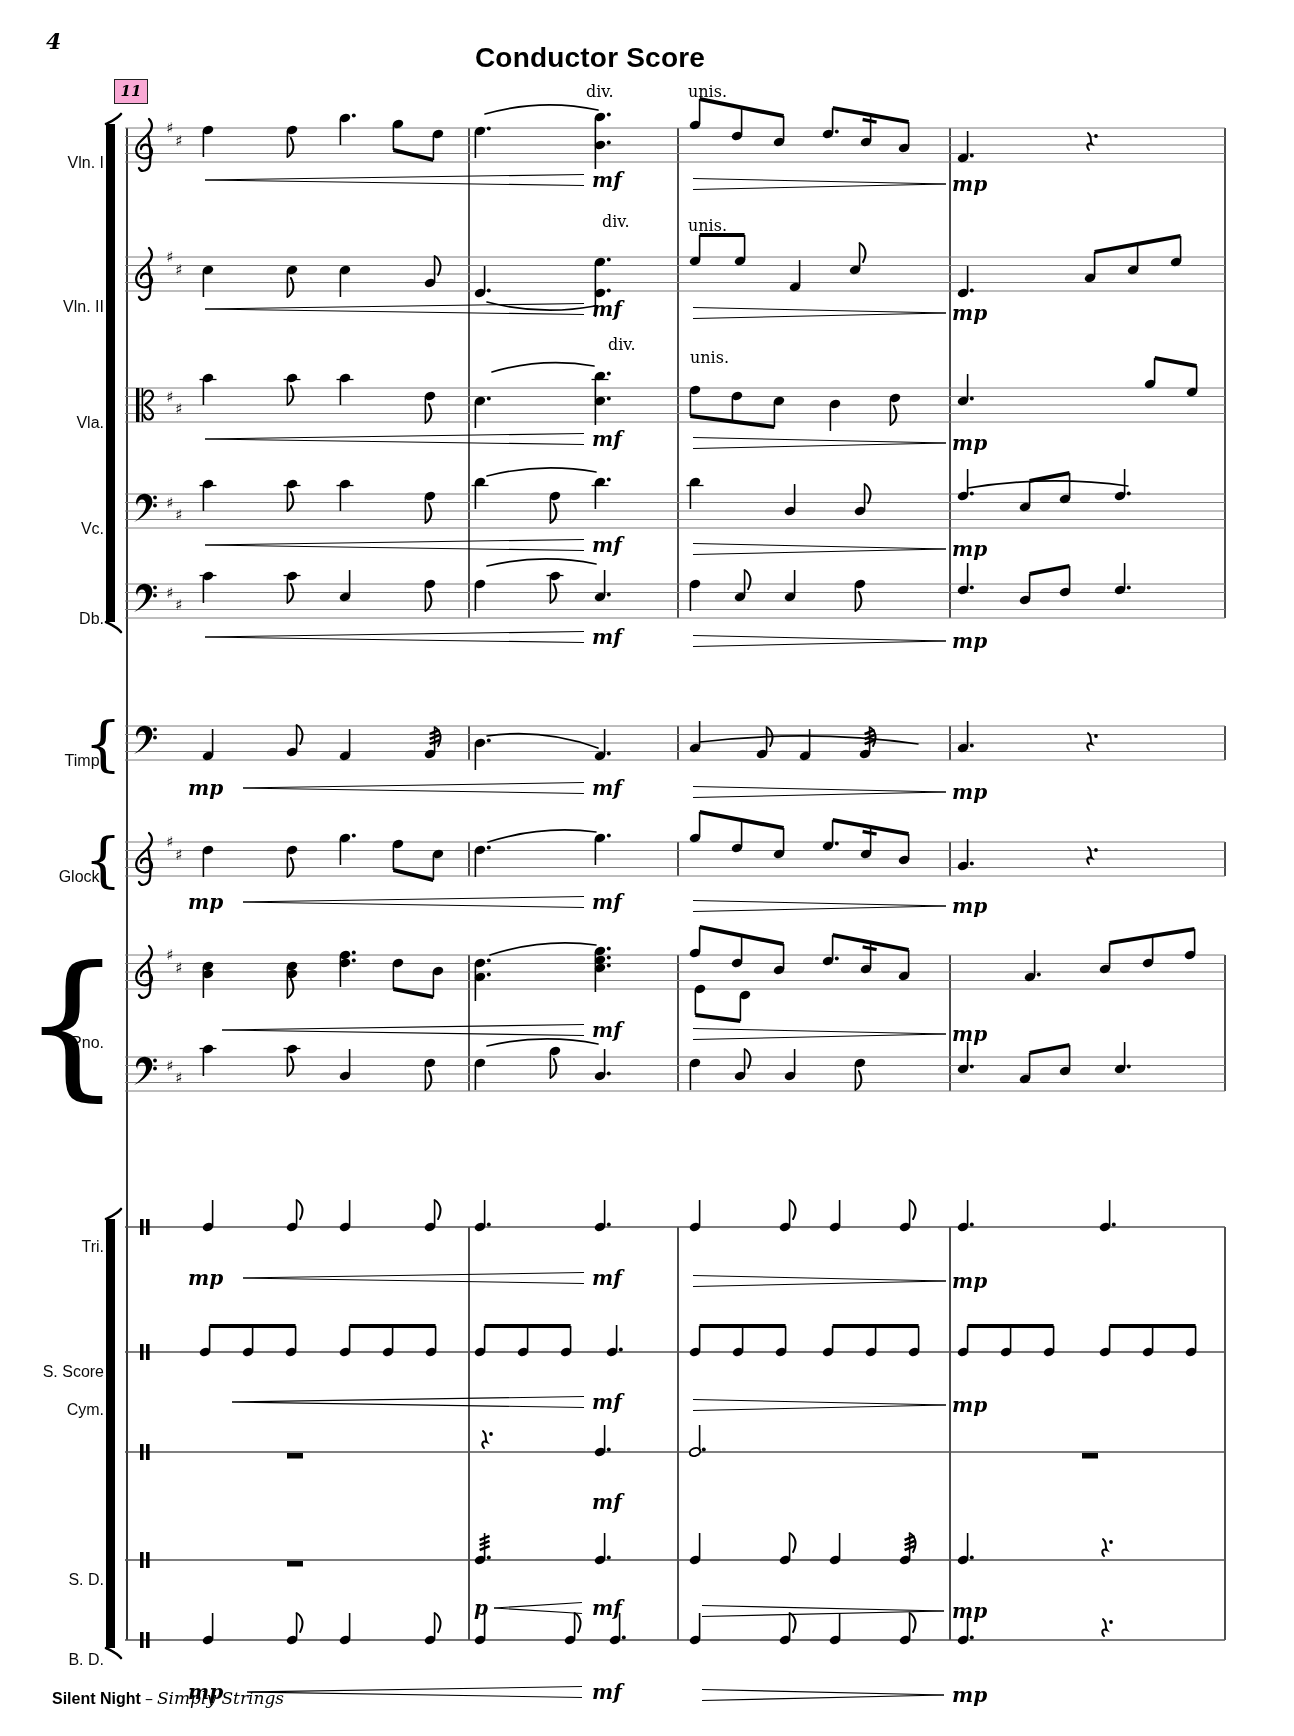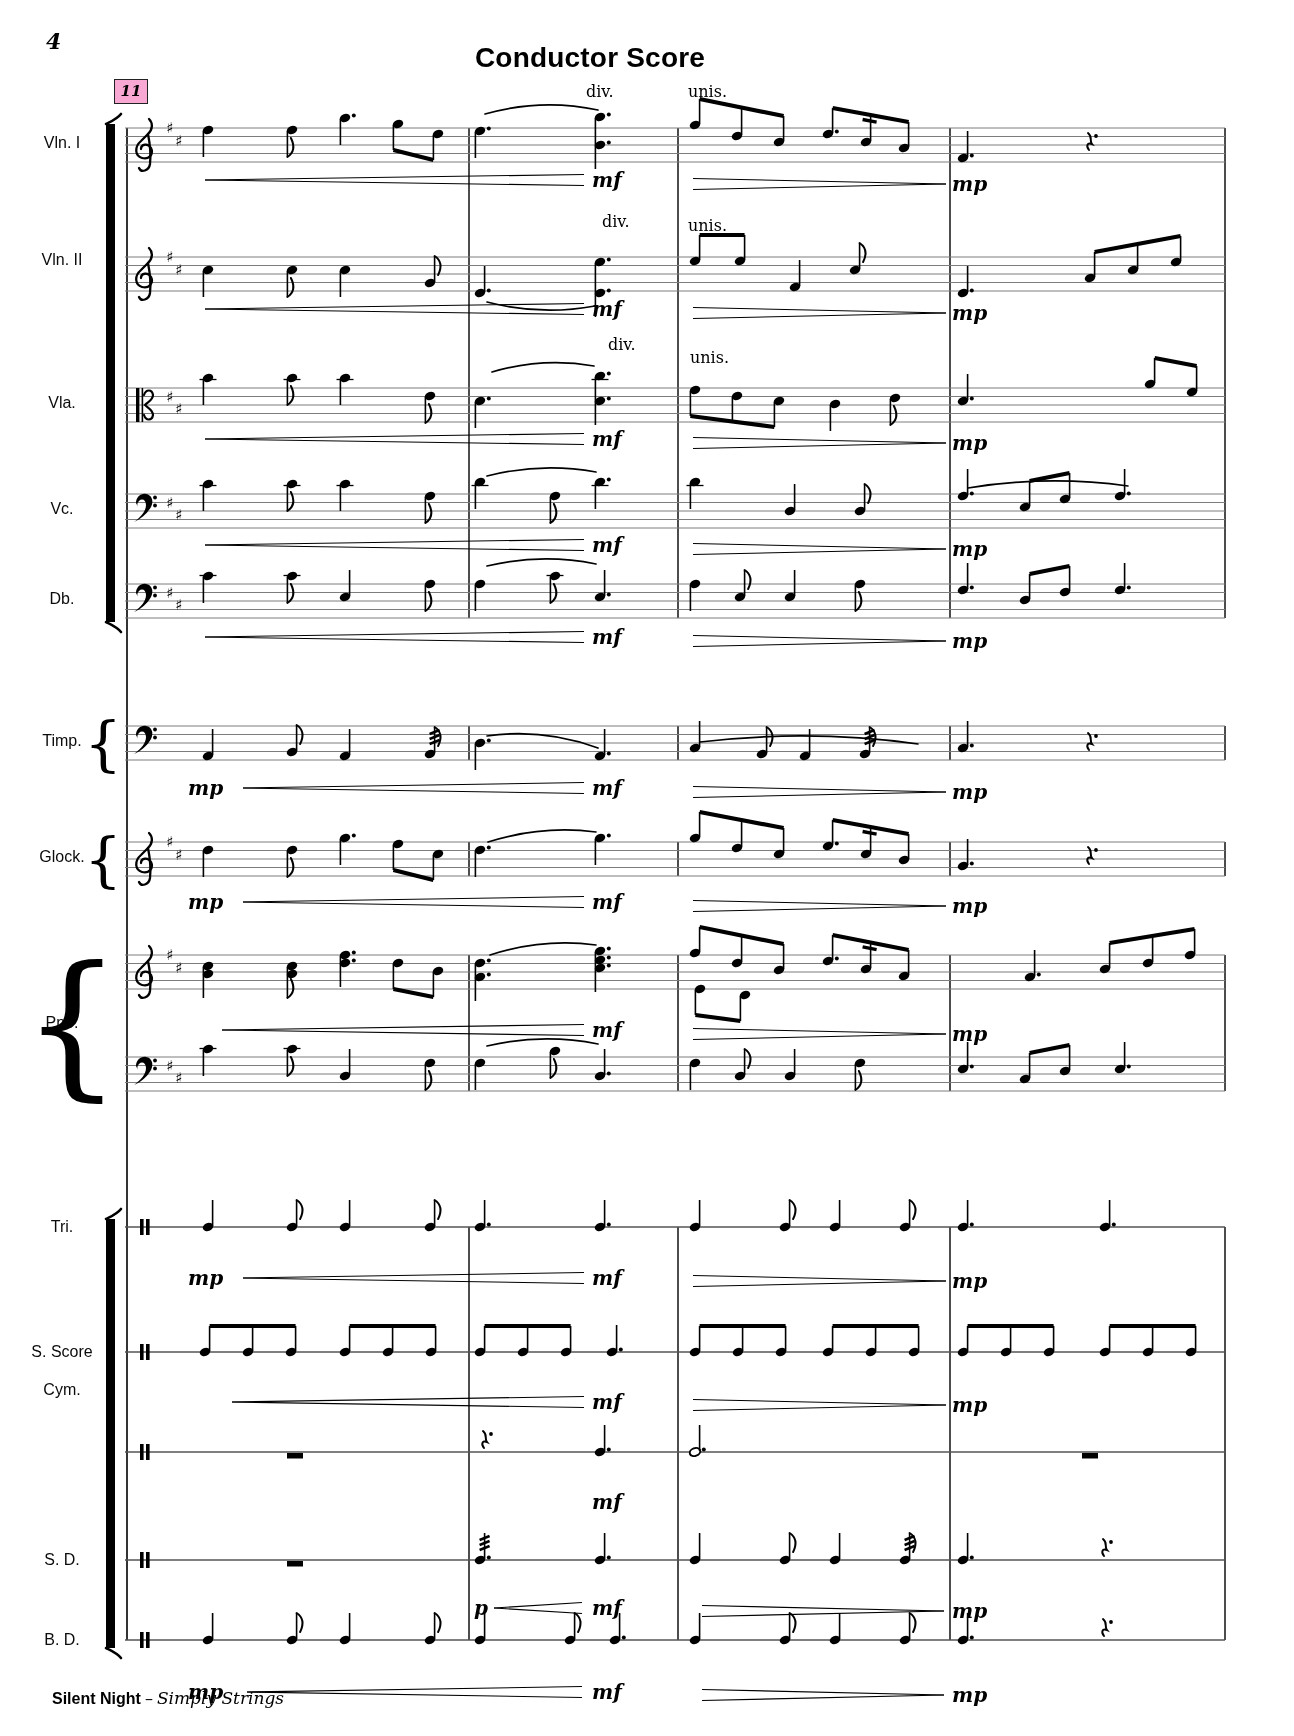--- a/index.html
+++ b/index.html
@@ -6,36 +6,36 @@
   body{width:1294px;height:1736px;position:relative;background:#ffffff;
        font-family:"Liberation Sans",sans-serif;color:#000;overflow:hidden;}
   #score-svg{position:absolute;left:0;top:0;}
   .page-number{position:absolute;left:46px;top:28px;font-family:"DejaVu Serif",serif;
        font-style:italic;font-weight:bold;font-size:22px;}
   .page-title{position:absolute;left:0;top:42px;width:1180px;text-align:center;
        font-weight:bold;font-size:28px;letter-spacing:.2px;}
   .rehearsal{position:absolute;left:114px;top:79px;width:32px;height:23px;border:1.3px solid #222;
        font-family:"DejaVu Serif",serif;font-style:italic;font-weight:bold;font-size:15px;
        text-align:center;line-height:23px;background:#f9a8d4;}
-  .inst-label{position:absolute;left:20px;width:84px;text-align:center;font-size:16px;
-       line-height:22px;height:22px;color:#0b0b0b;}
+  .inst-label{position:absolute;left:20px;width:84px;text-align:right;font-size:16px;
+       line-height:22px;height:22px;color:#0b0b0b;margin-top:20px;}
   .footer{position:absolute;left:52px;top:1688px;font-size:16px;}
   .footer .ft-title{font-weight:bold;font-family:"Liberation Sans",sans-serif;}
   .footer .ft-dash{font-family:"DejaVu Serif",serif;padding:0 4px;}
   .footer .ft-series{font-family:"DejaVu Serif",serif;font-style:italic;font-size:17px;}
 </style>
 </head>
 <body>
 
 <div class="page-number">4</div>
 <div class="page-title">Conductor Score</div>
 <div class="rehearsal">11</div>
 
 <div class="inst-label" style="top:132px">Vln. I</div>
-<div class="inst-label" style="top:249px">Vln. II</div>
+<div class="inst-label" style="top:276px">Vln. II</div>
 <div class="inst-label" style="top:392px">Vla.</div>
 <div class="inst-label" style="top:498px">Vc.</div>
 <div class="inst-label" style="top:588px">Db.</div>
 <div class="inst-label" style="top:730px">Timp.</div>
 <div class="inst-label" style="top:846px">Glock.</div>
 <div class="inst-label" style="top:1012px">Pno.</div>
 <div class="inst-label" style="top:1216px">Tri.</div>
 <div class="inst-label" style="top:1341px">S. Score</div>
 <div class="inst-label" style="top:1379px">Cym.</div>
 <div class="inst-label" style="top:1549px">S. D.</div>

